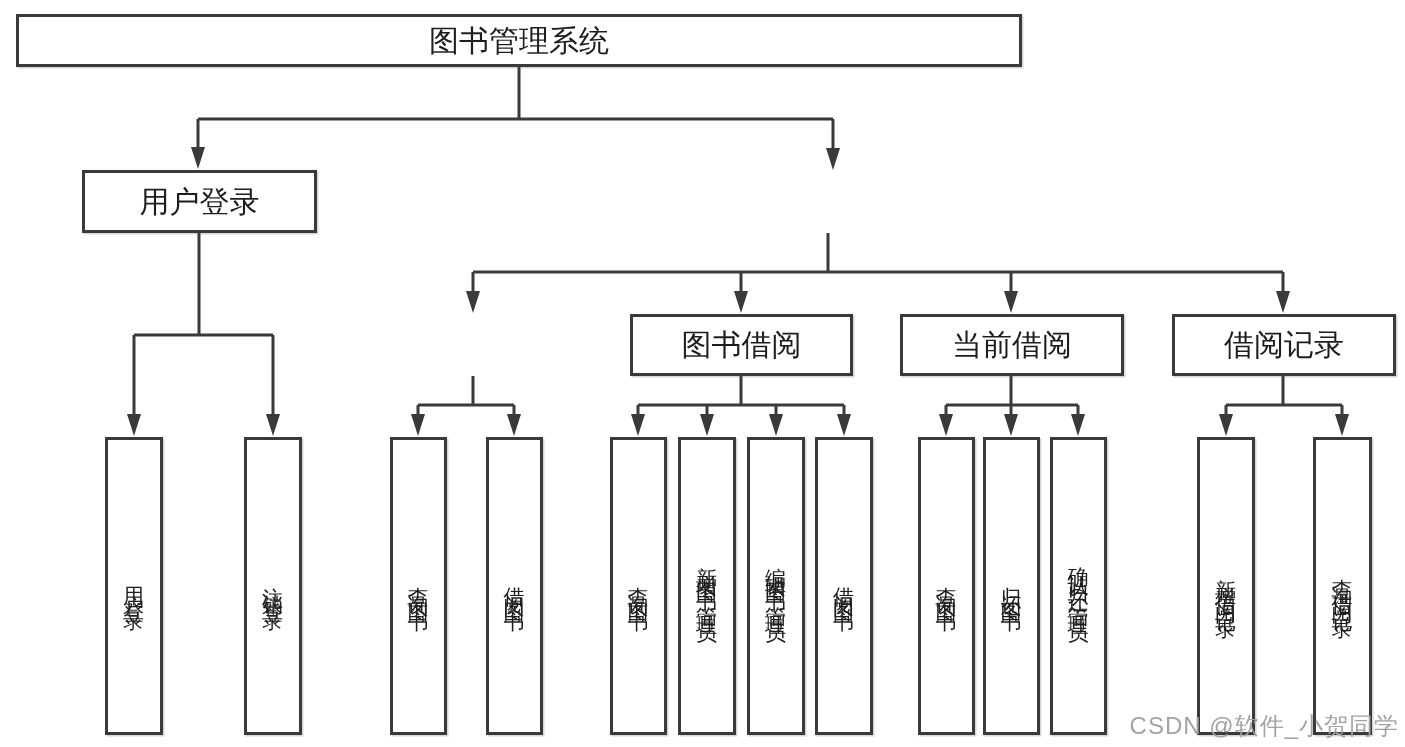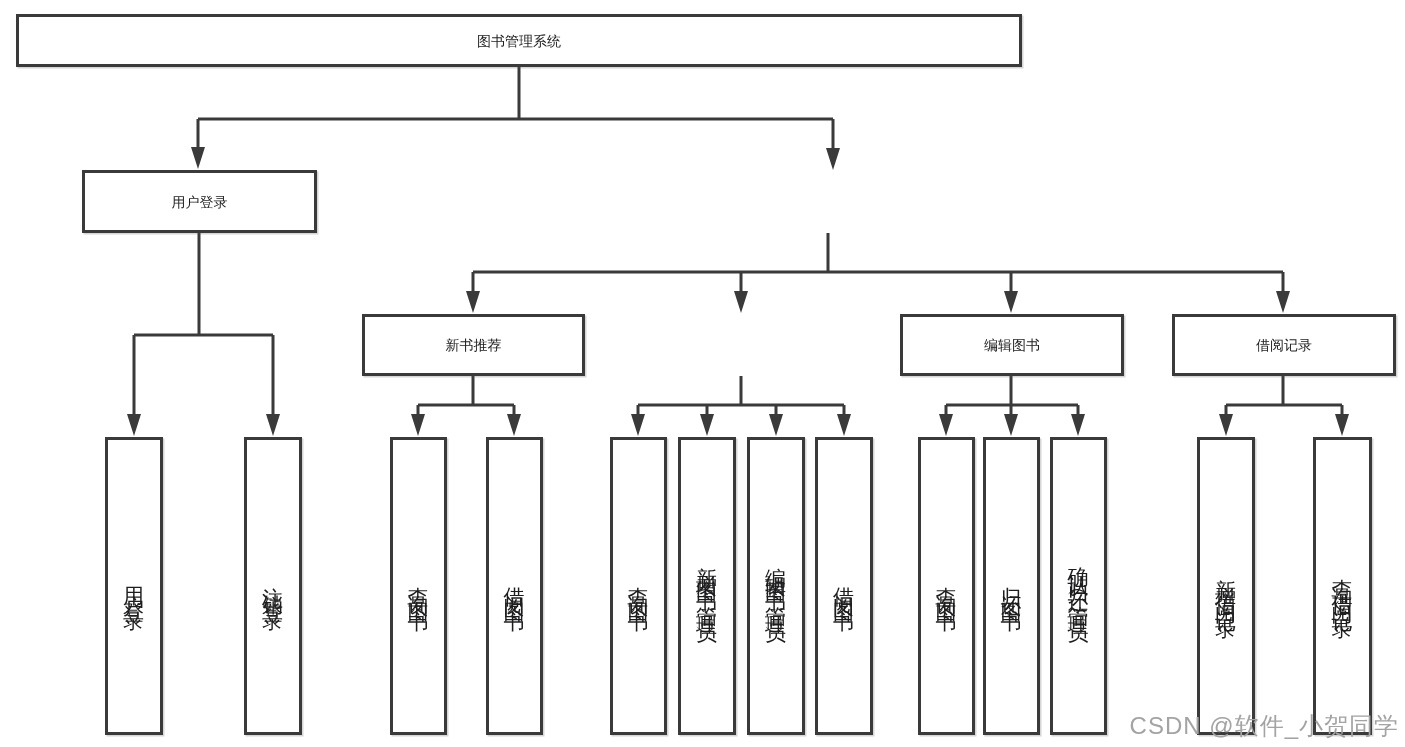--- a/index.html
+++ b/index.html
@@ -25,21 +25,21 @@
     box-sizing: border-box;
     border: 3px solid #3a3a3a;
     background: #ffffff;
     display: flex;
     align-items: center;
     justify-content: center;
     box-shadow: 1.5px 1.5px 0 rgba(90,90,90,0.25);
   }
   .box .lbl {
     color: #1d1d1f;
-    font-size: 14px;
+    font-size: 30px;
     line-height: 1;
     white-space: nowrap;
   }
   .leaf .lbl {
     writing-mode: vertical-rl;
     text-orientation: mixed;
     letter-spacing: 8px;
     font-size: 21px;
     white-space: normal;
   }
@@ -92,25 +92,25 @@
   </svg>
 
   <div class="box" style="left:16px;top:14px;width:1006px;height:53px">
     <span class="lbl">图书管理系统</span>
   </div>
 
   <div class="box" style="left:82px;top:170px;width:235px;height:63px">
     <span class="lbl">用户登录</span>
   </div>
 
-  <div class="box" style="left:362px;top:314px;width:223px;height:62px">
-    <span class="lbl">新书推荐</span>
+  <div class="box" style="left:630px;top:314px;width:223px;height:62px">
+    <span class="lbl">图书借阅</span>
   </div>
   <div class="box" style="left:900px;top:314px;width:224px;height:62px">
-    <span class="lbl">编辑图书</span>
+    <span class="lbl">当前借阅</span>
   </div>
   <div class="box" style="left:1172px;top:314px;width:224px;height:62px">
     <span class="lbl">借阅记录</span>
   </div>
 
   <div class="box leaf" style="left:105px;top:437px;width:58px;height:298px">
     <span class="lbl">用户登录</span>
   </div>
   <div class="box leaf" style="left:244px;top:437px;width:58px;height:298px">
     <span class="lbl">注销登录</span>

